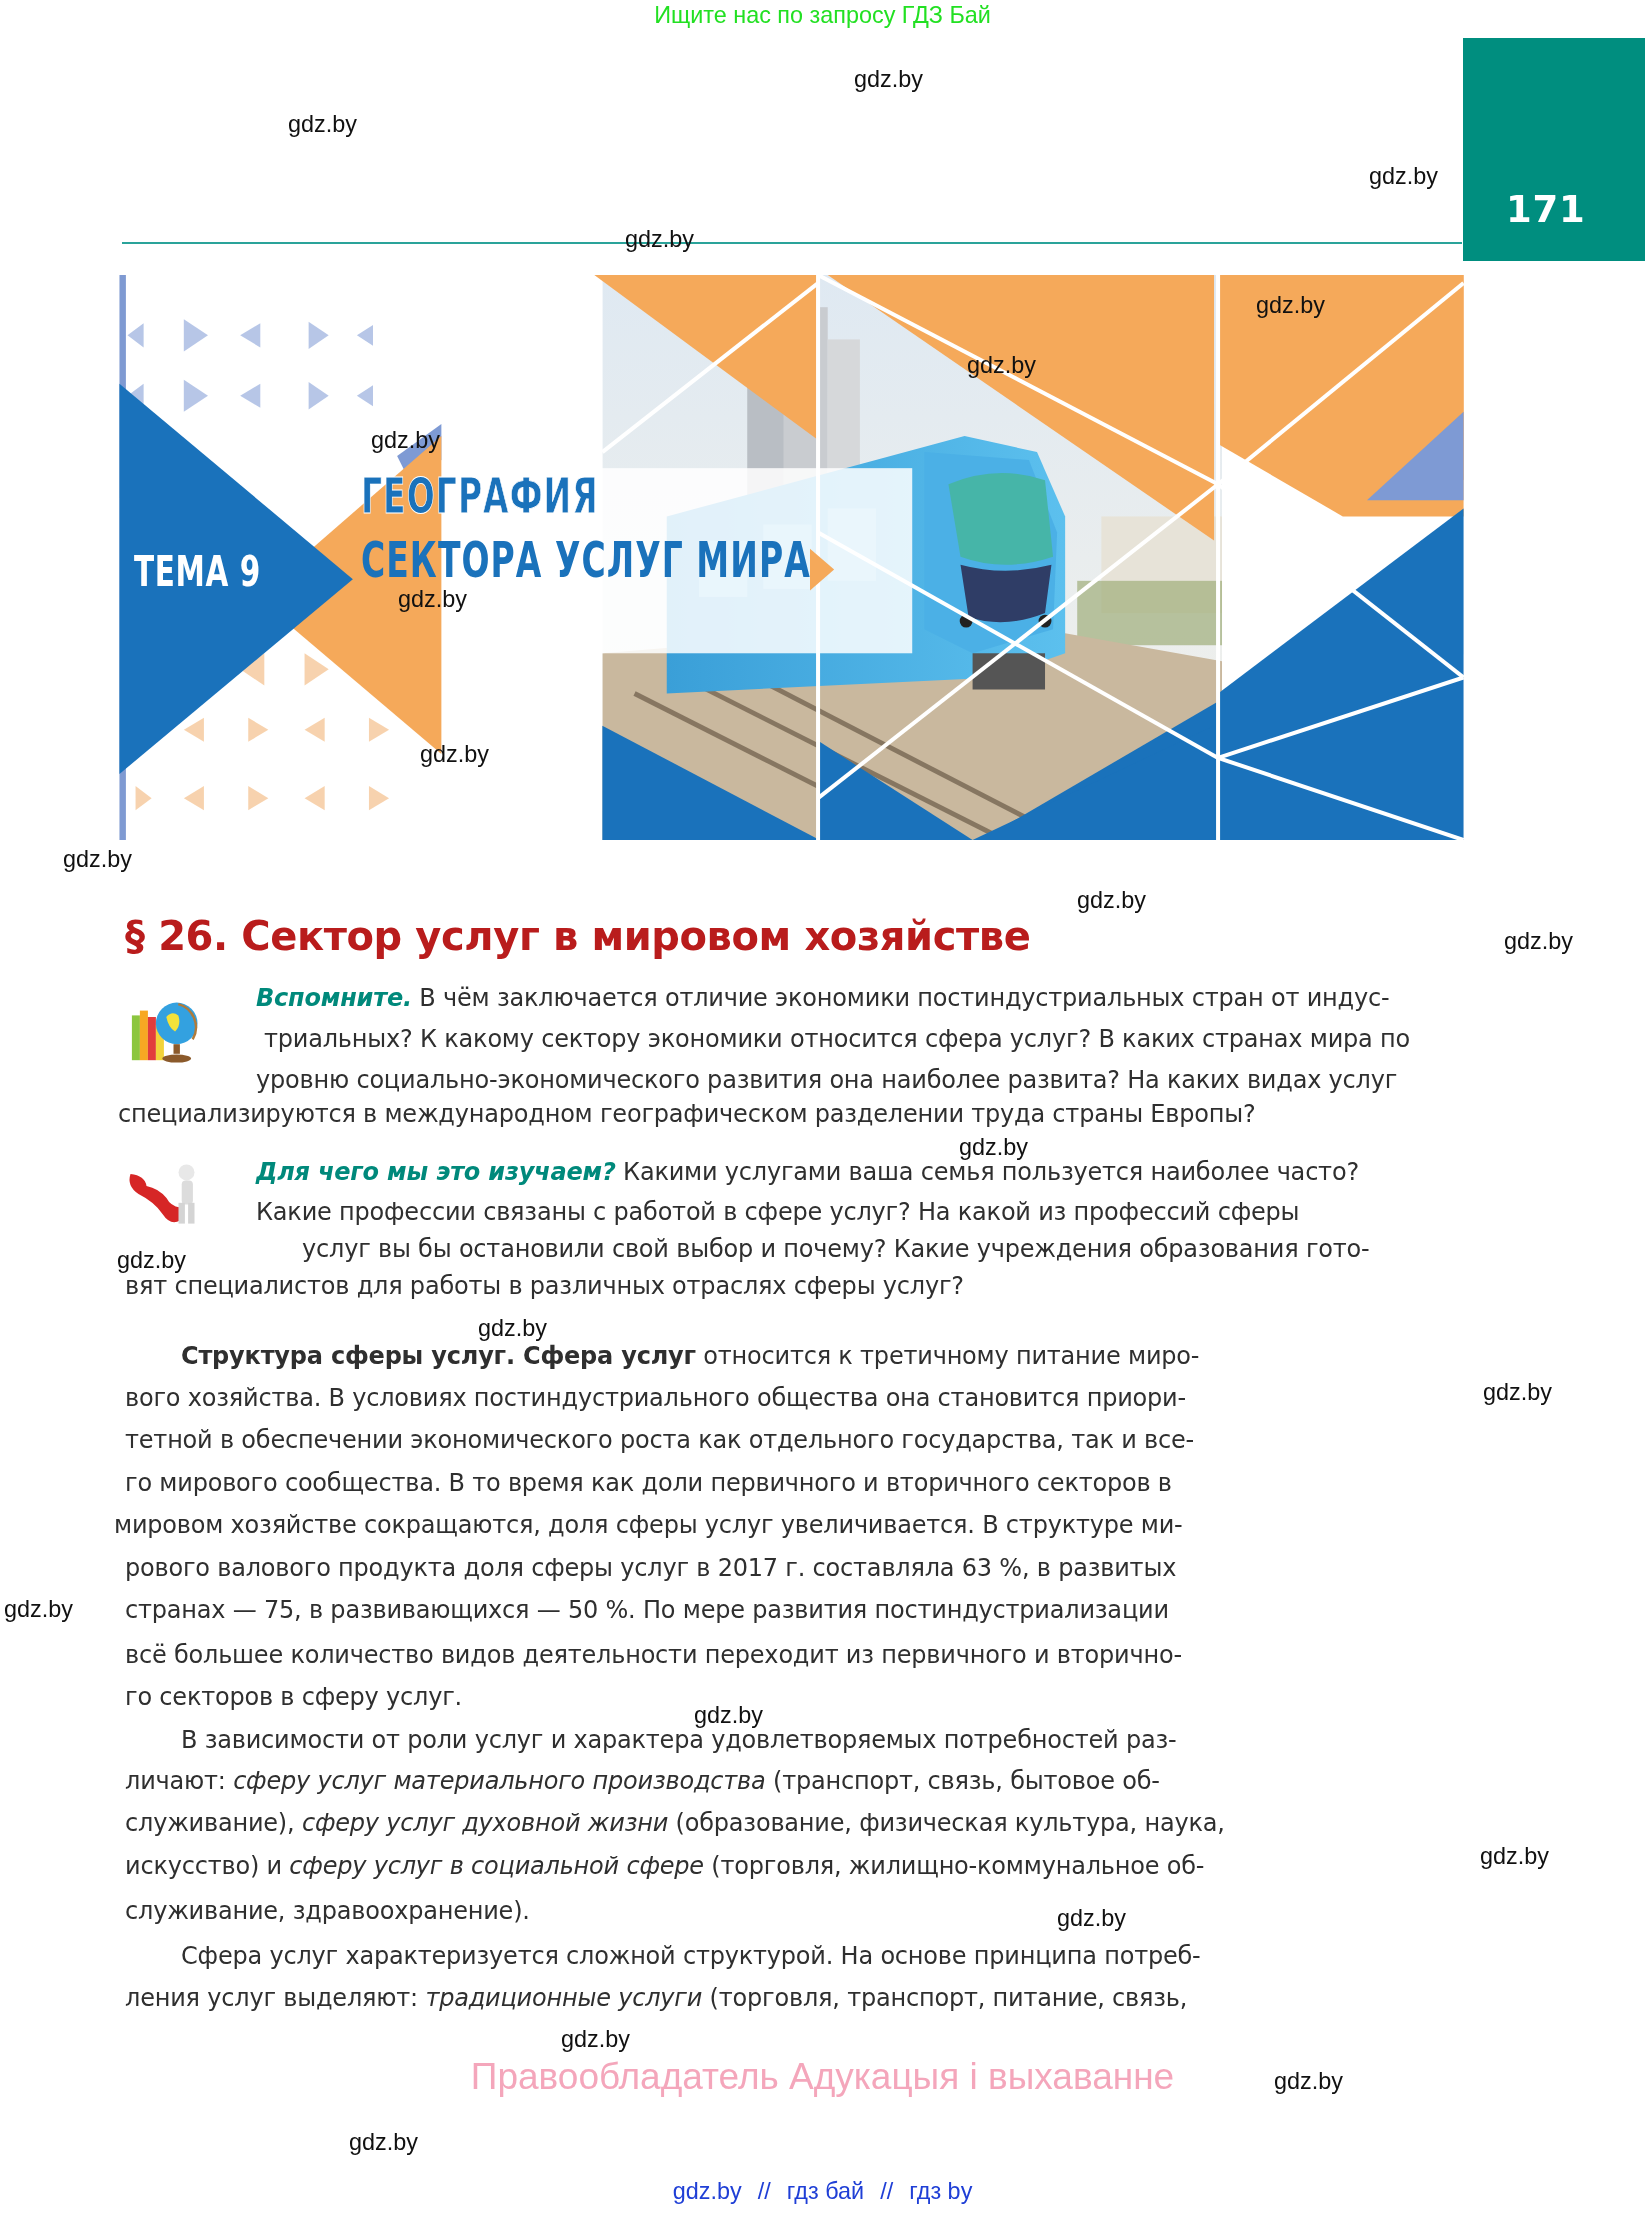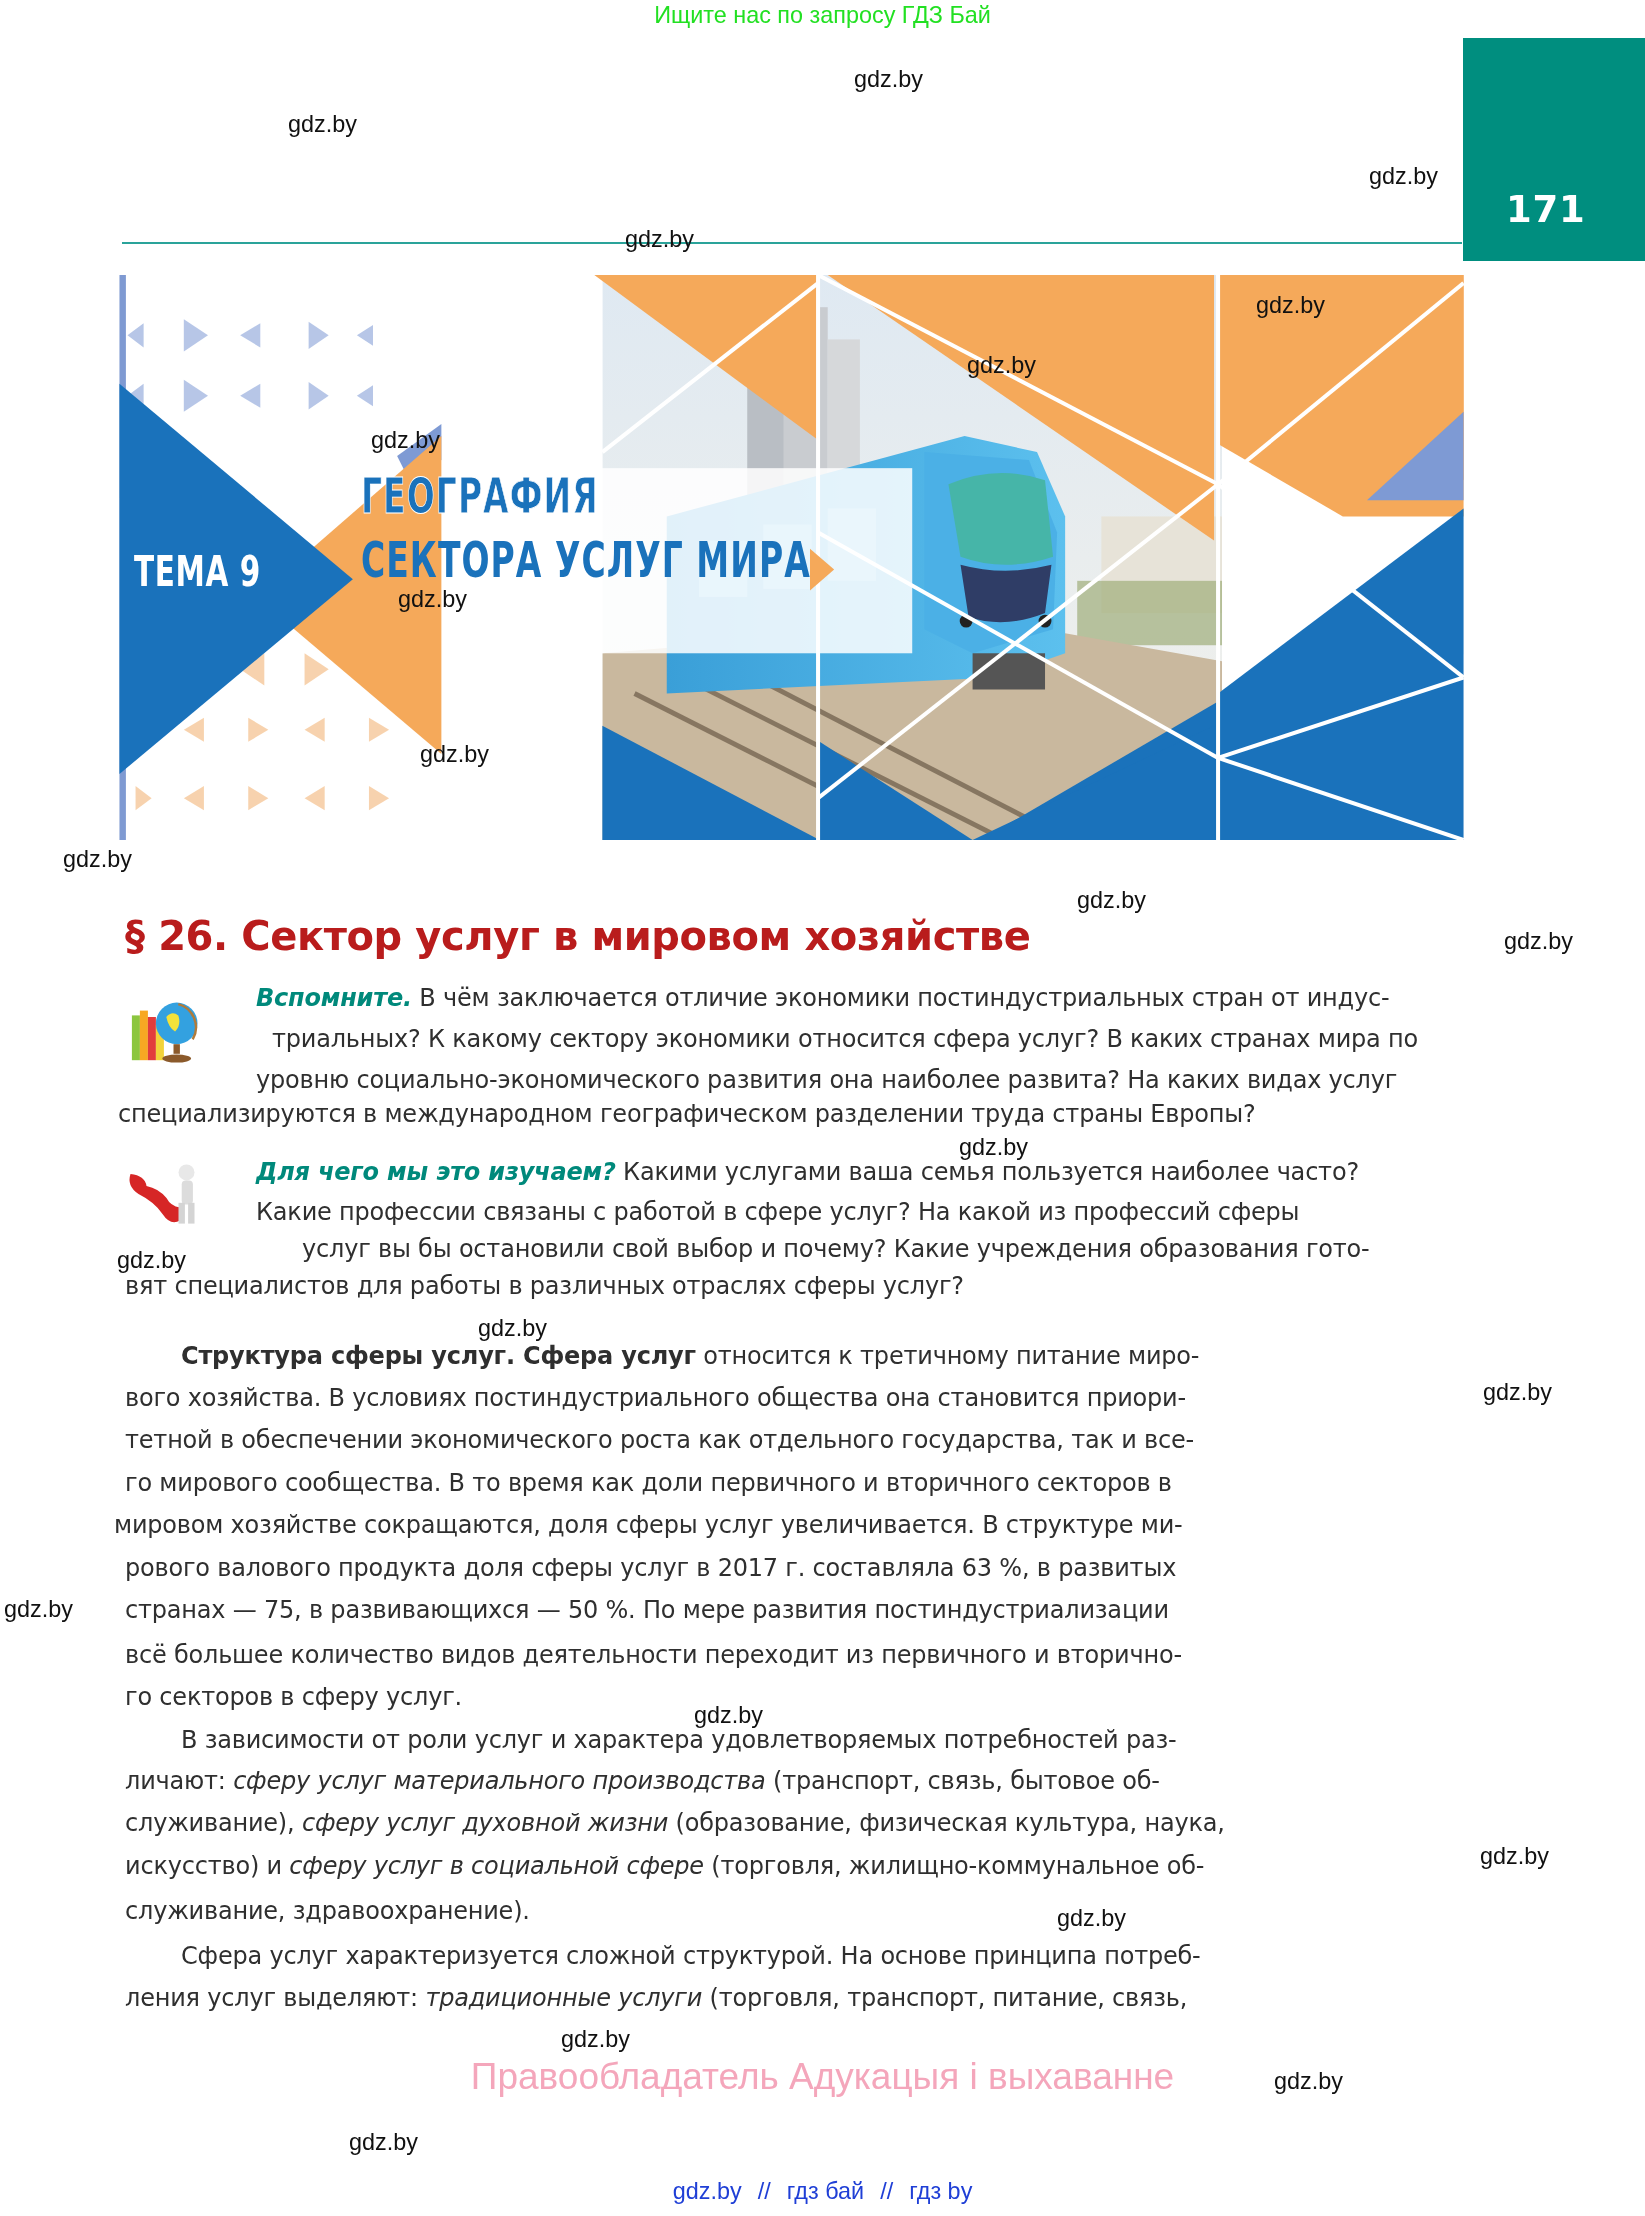--- a/index.html
+++ b/index.html
@@ -211,21 +211,21 @@
     <path d="M55,30 Q62,22 70,28 Q74,40 66,48 Q58,44 55,30Z" fill="#f3e23a"></path>
     <path d="M70,14 A30,30 0 0 1 88,58" stroke="#b07a3a" stroke-width="3" fill="none"></path>
     <rect x="64" y="64" width="8" height="12" fill="#8b5a2b"></rect>
     <ellipse cx="68" cy="82" rx="18" ry="5" fill="#8b5a2b"></ellipse>
   </svg>
 </div>
 
 <div class="line" style="left:256px; top:984px; width:1208px;">
   <span class="teal-it">Вспомните.</span><span> В чём заключается отличие экономики постиндустриальных стран от индус-</span>
 </div>
-<div class="line" style="left:272px; top:1025px;">триальных? К какому сектору экономики относится сфера услуг? В каких странах мира по</div>
+<div class="line" style="left:264px; top:1025px;">триальных? К какому сектору экономики относится сфера услуг? В каких странах мира по</div>
 <div class="line" style="left:256px; top:1066px;">уровню социально-экономического развития она наиболее развита? На каких видах услуг</div>
 <div class="line" style="left:118px; top:1100px;">специализируются в международном географическом разделении труда страны Европы?</div>
 
 <div class="icon-box" style="left:122px; top:1158px; width:89px; height:72px;">
   <svg width="89" height="72" viewBox="0 0 110 90">
     <path d="M10,20 Q5,35 20,45 Q40,55 50,70 Q60,85 72,78 L72,62 Q60,60 55,50 Q45,38 30,35 Q28,22 10,20Z" fill="#d62626"></path>
     <circle cx="80" cy="18" r="10" fill="#e8e8e8"></circle>
     <rect x="74" y="28" width="14" height="30" rx="5" fill="#dcdcdc"></rect>
     <rect x="70" y="56" width="8" height="26" fill="#d4d4d4"></rect>
     <rect x="82" y="56" width="8" height="26" fill="#d4d4d4"></rect>

